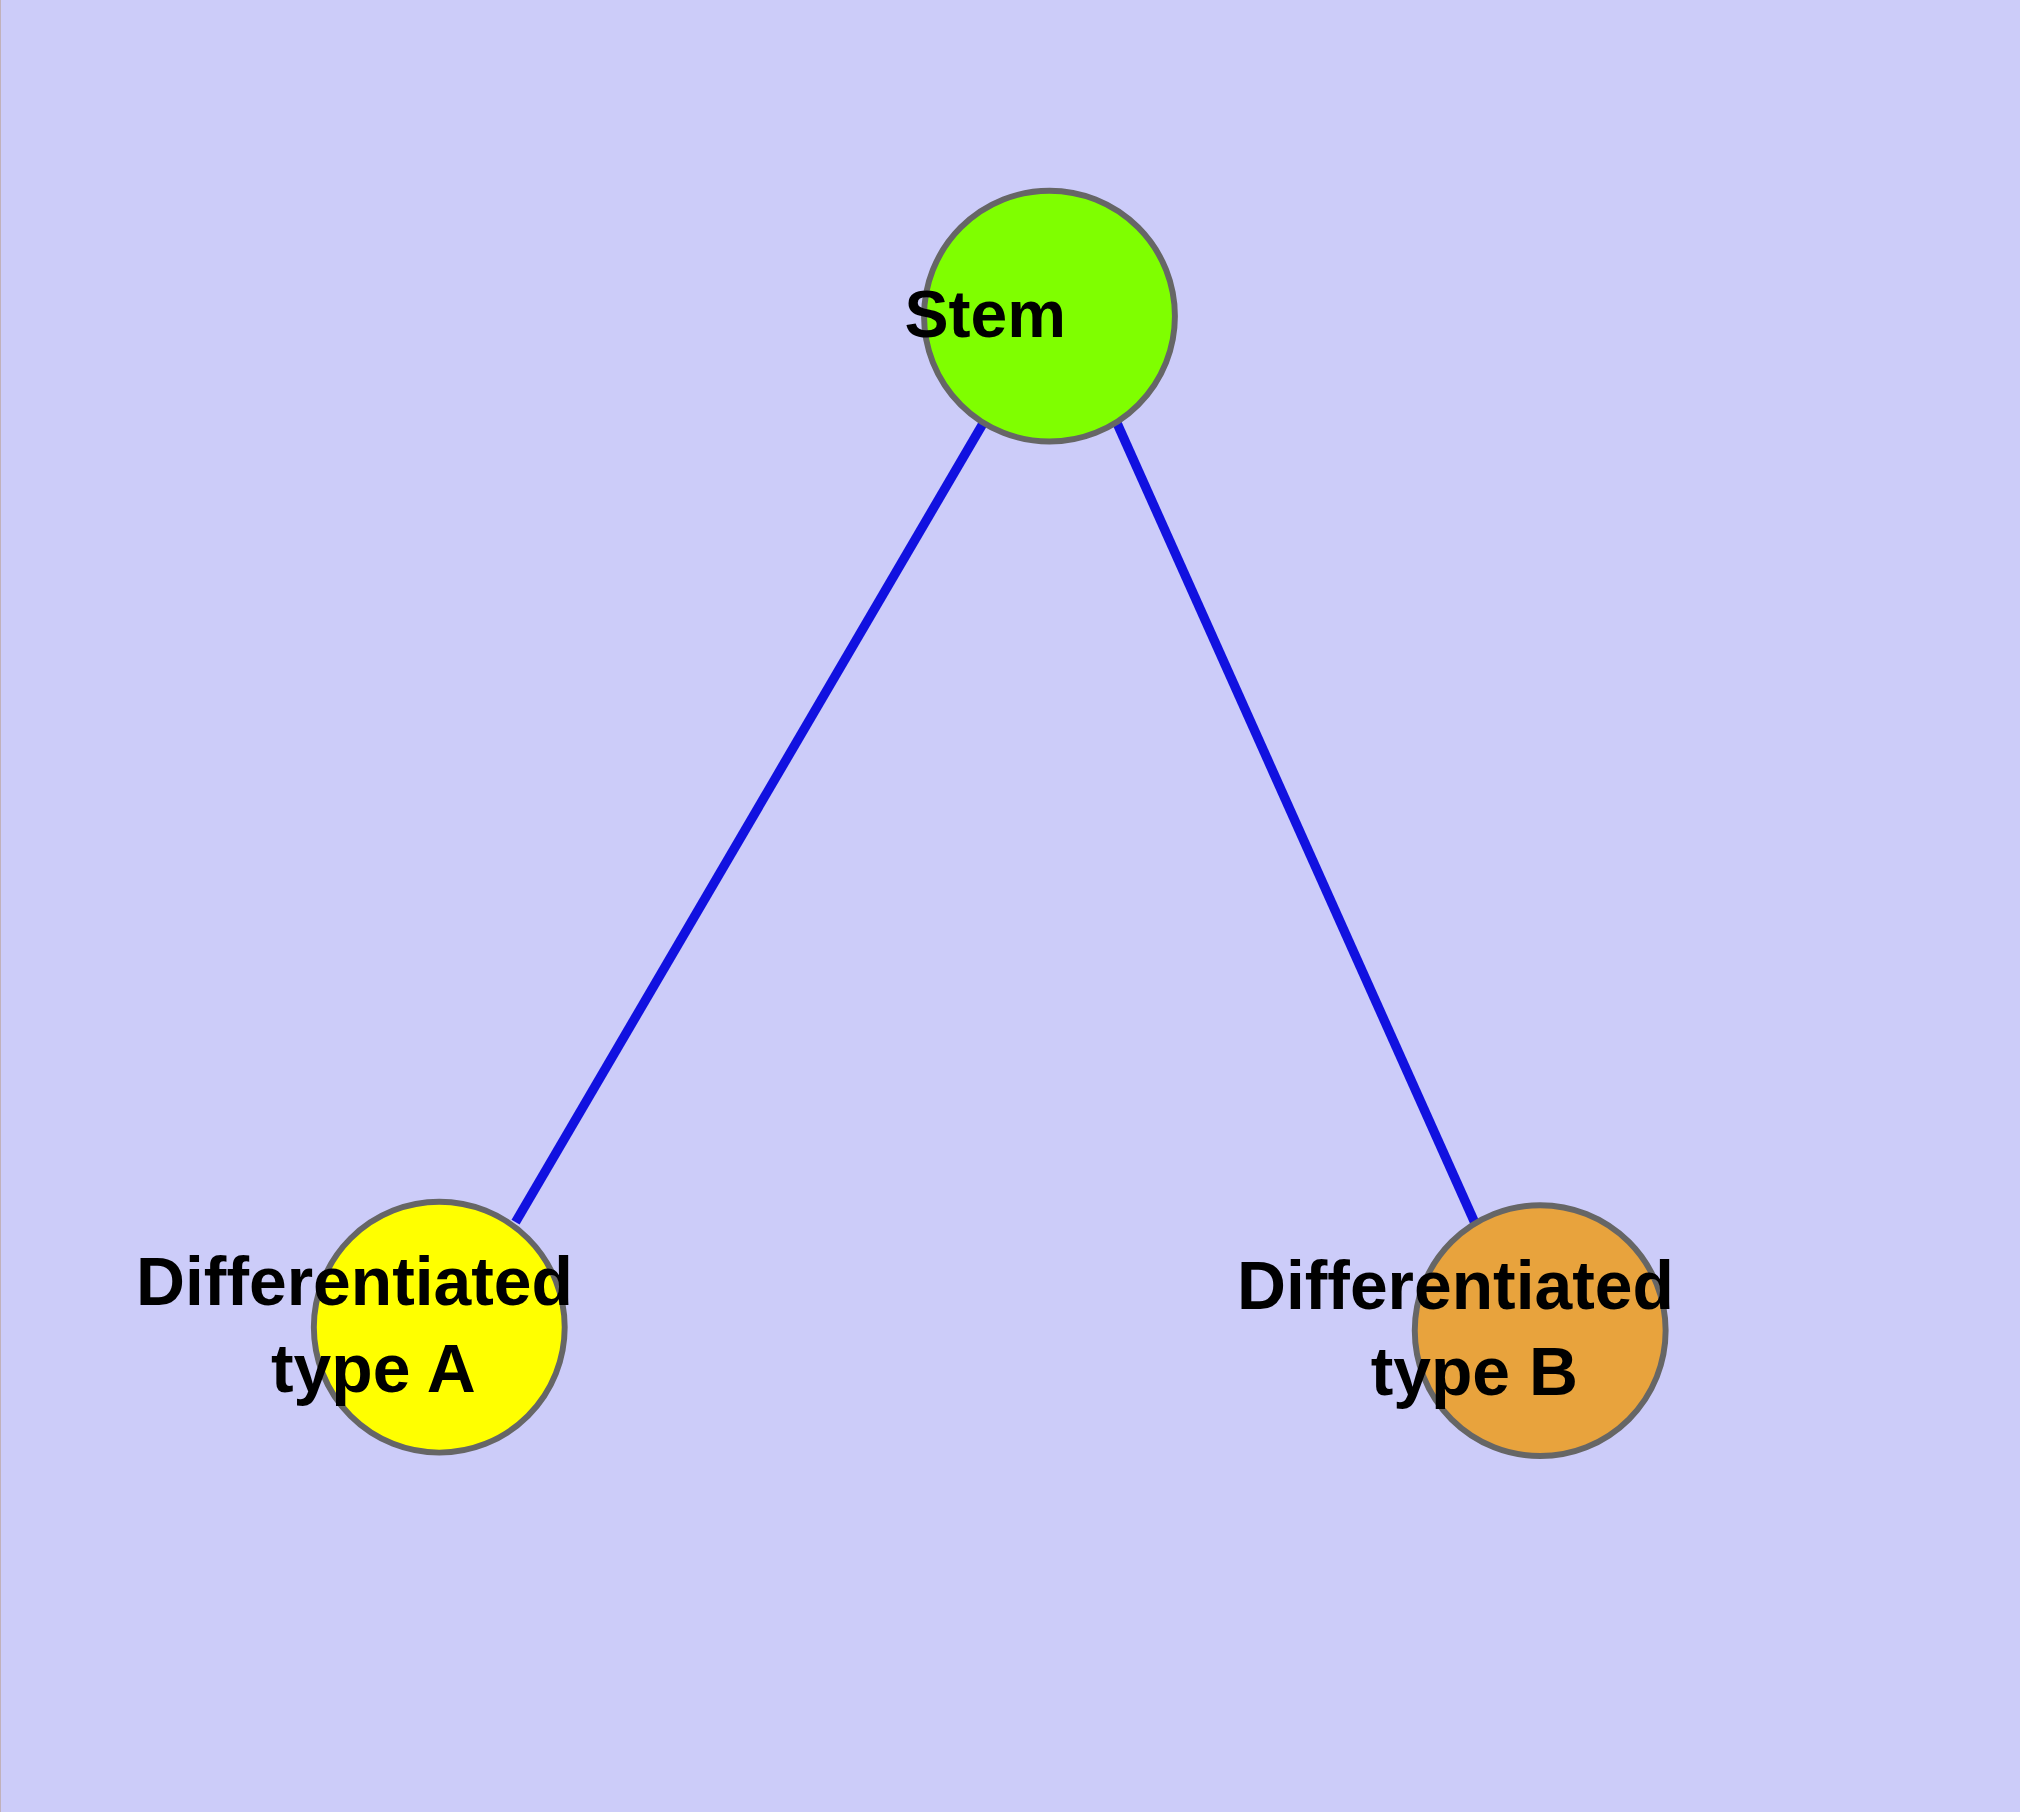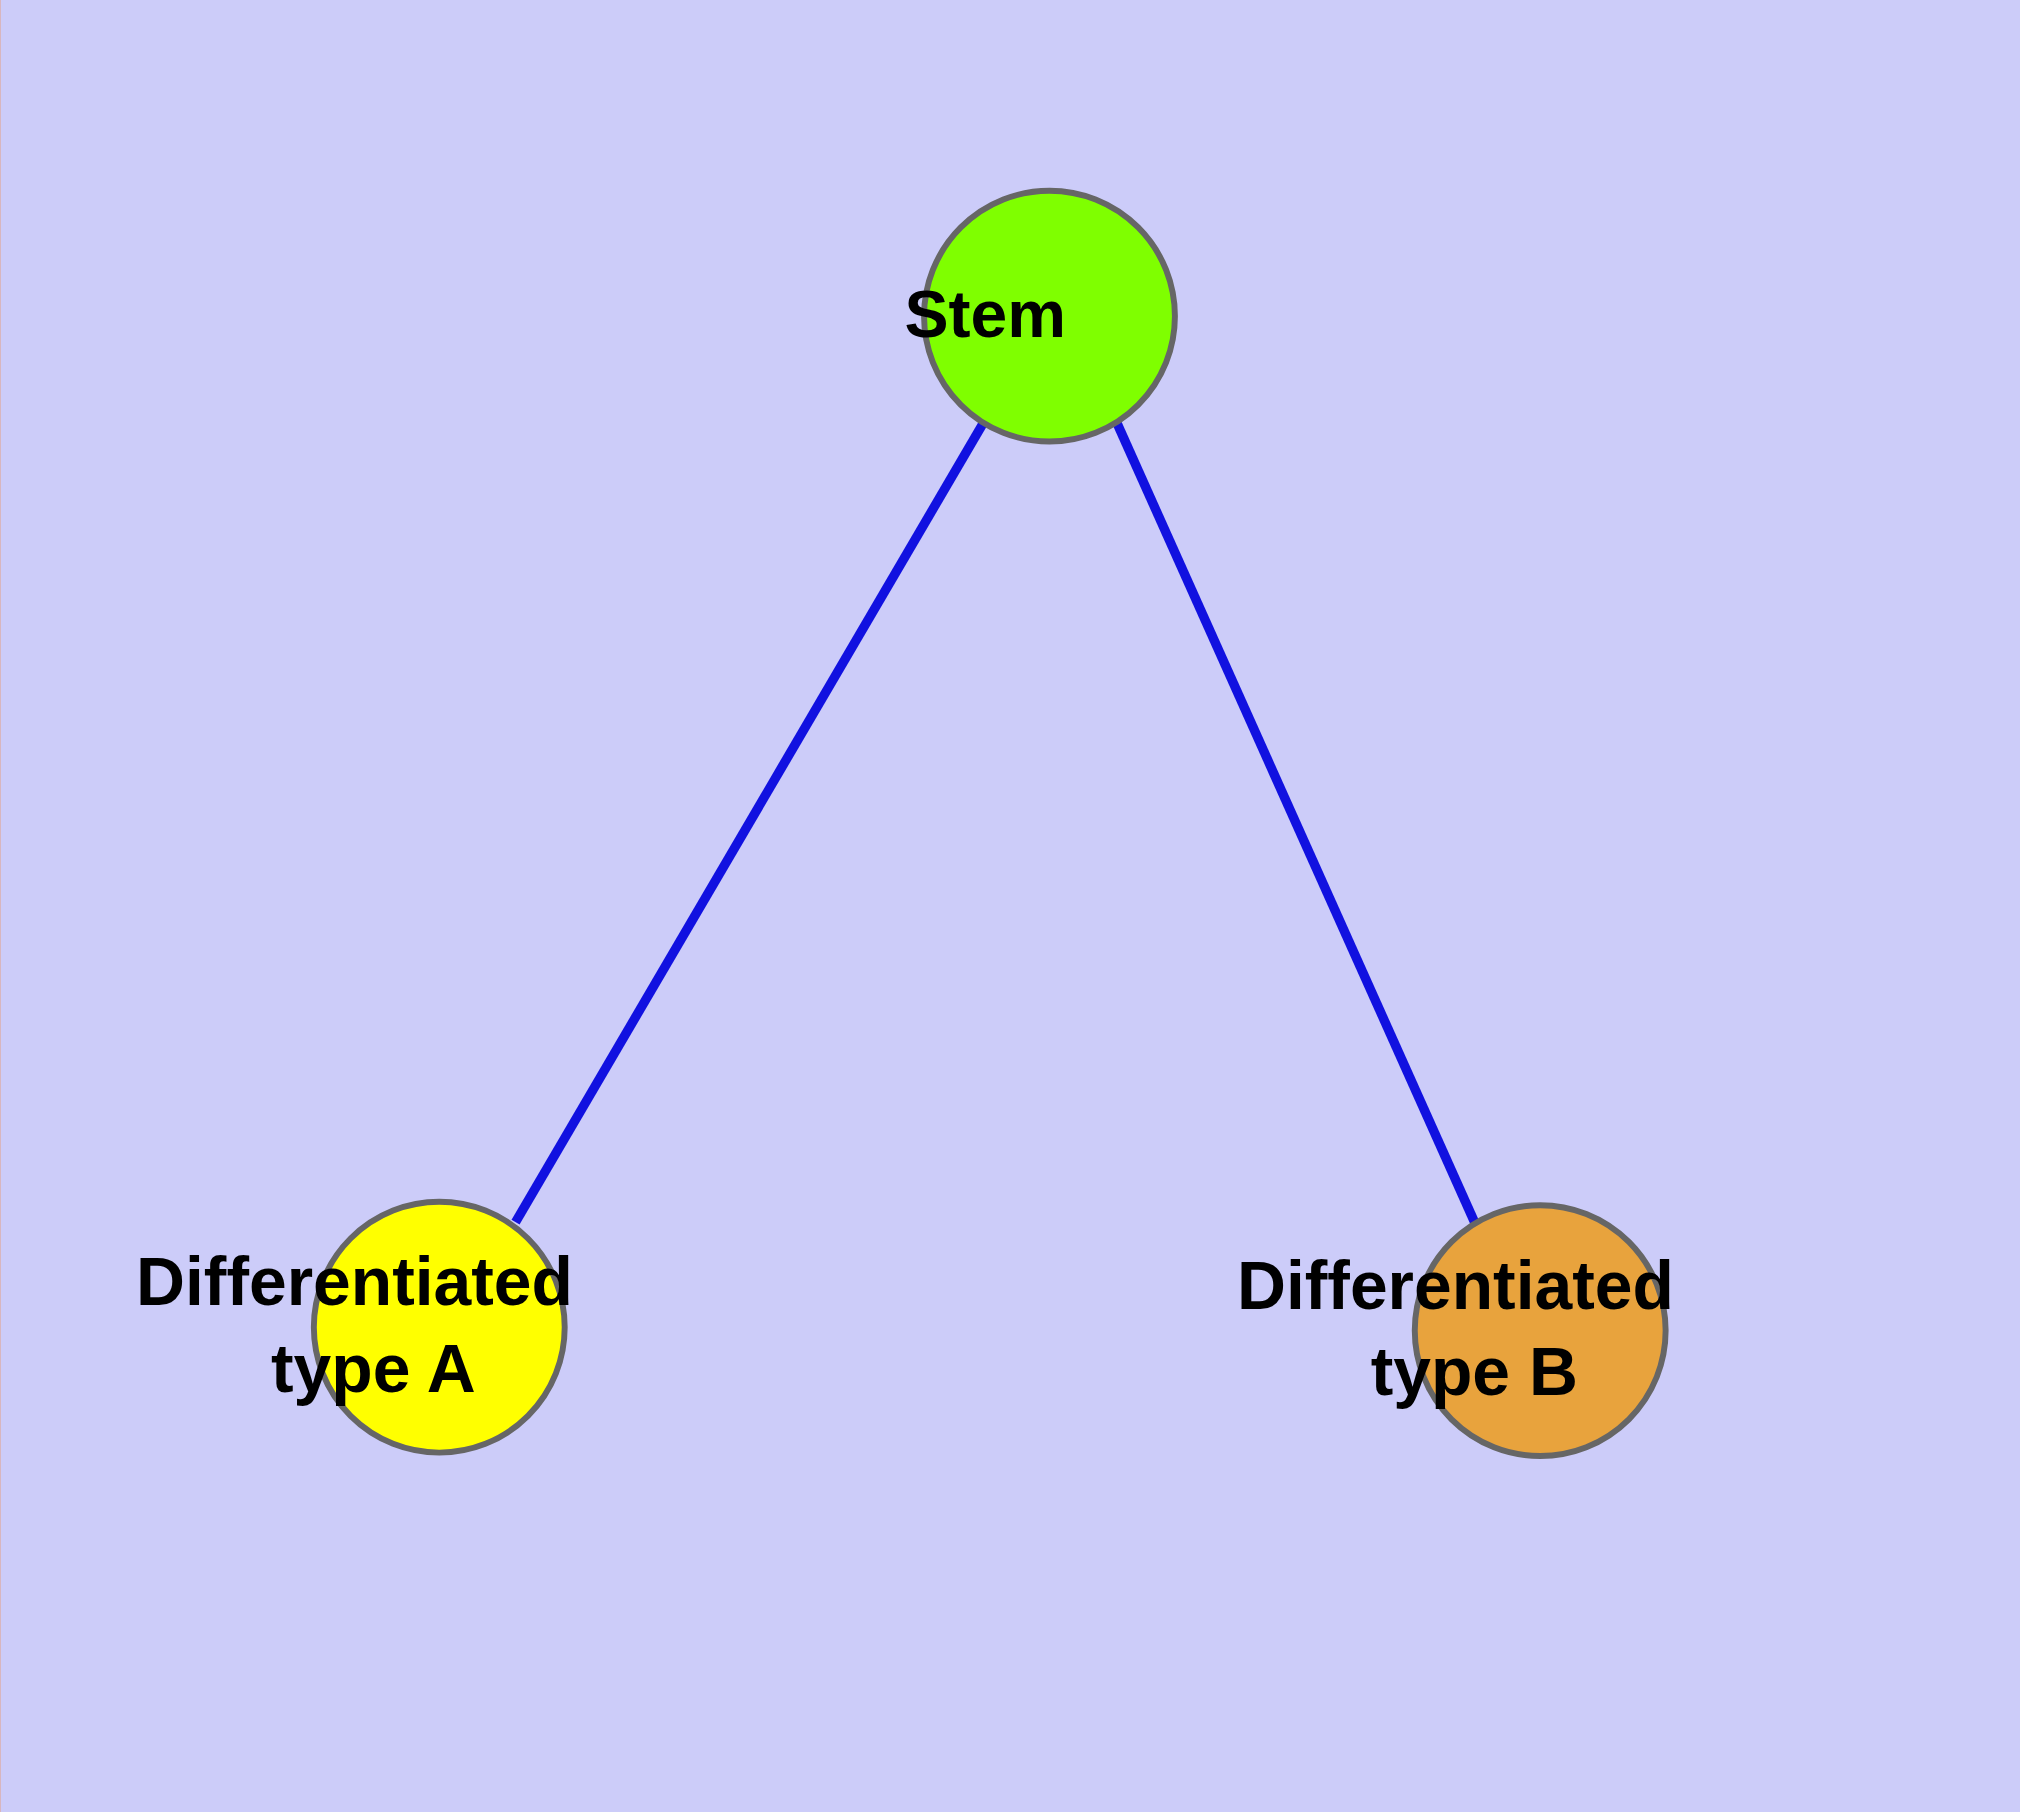--- a/index.html
+++ b/index.html
@@ -33,21 +33,21 @@
     text-anchor: middle;
     dominant-baseline: middle;
     white-space: pre;
   }
   .node-label.root { font-size: 78px; }
   .node-label.leaf { font-size: 80px; }
 </style>
 </head>
 <body>
 
-<div id="canvas" style="background: #f97316;">
+<div id="canvas" style="background: #a16207;">
   <svg id="graph-svg" viewBox="0 0 2384 2138">
 
     <rect x="0" y="0" width="2384" height="2138" fill="#ccccf9"></rect>
 
     <g id="edges-layer">
       <line class="edge-line" stroke-width="11" stroke-linecap="butt" x1="1160" y1="499" x2="608" y2="1442" stroke="#1111e0"></line>
       <line class="edge-line" stroke-width="11" stroke-linecap="butt" x1="1318" y1="500" x2="1740" y2="1443" stroke="#1111e0"></line>
     </g>
 
     <g id="nodes-layer">

